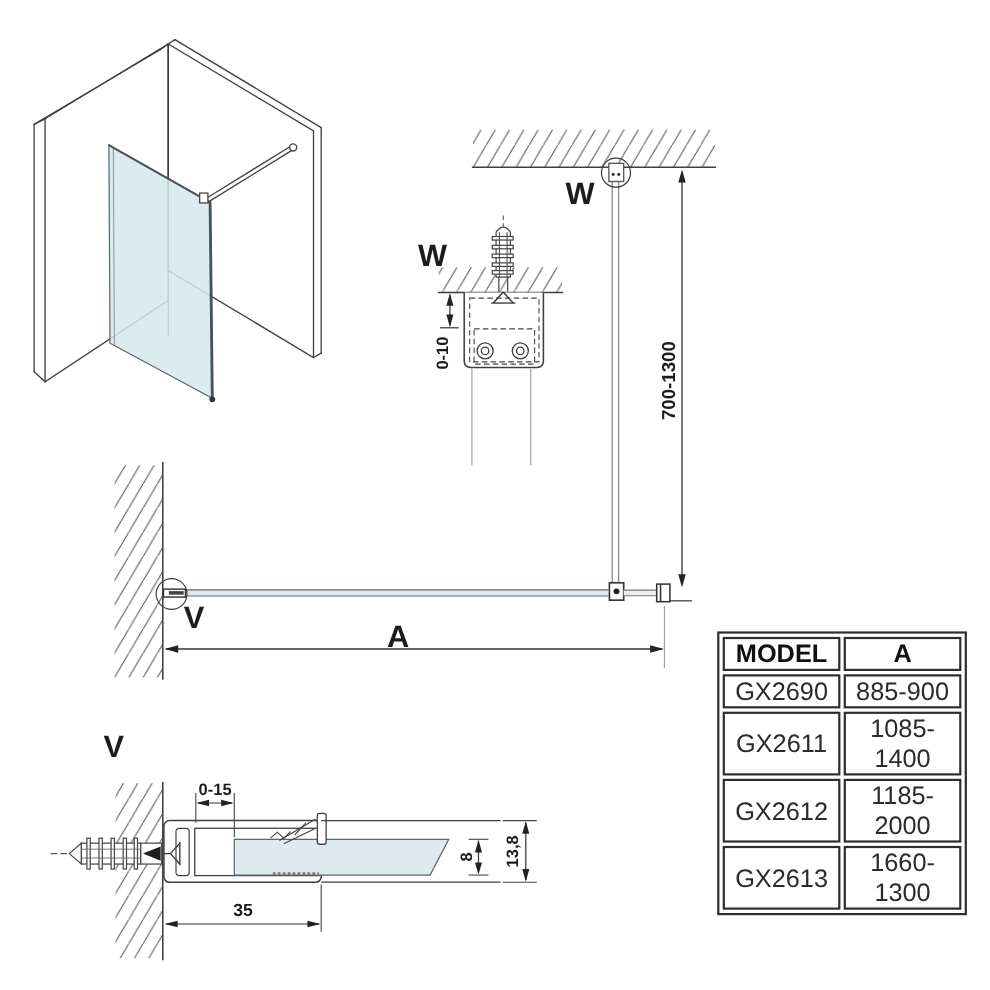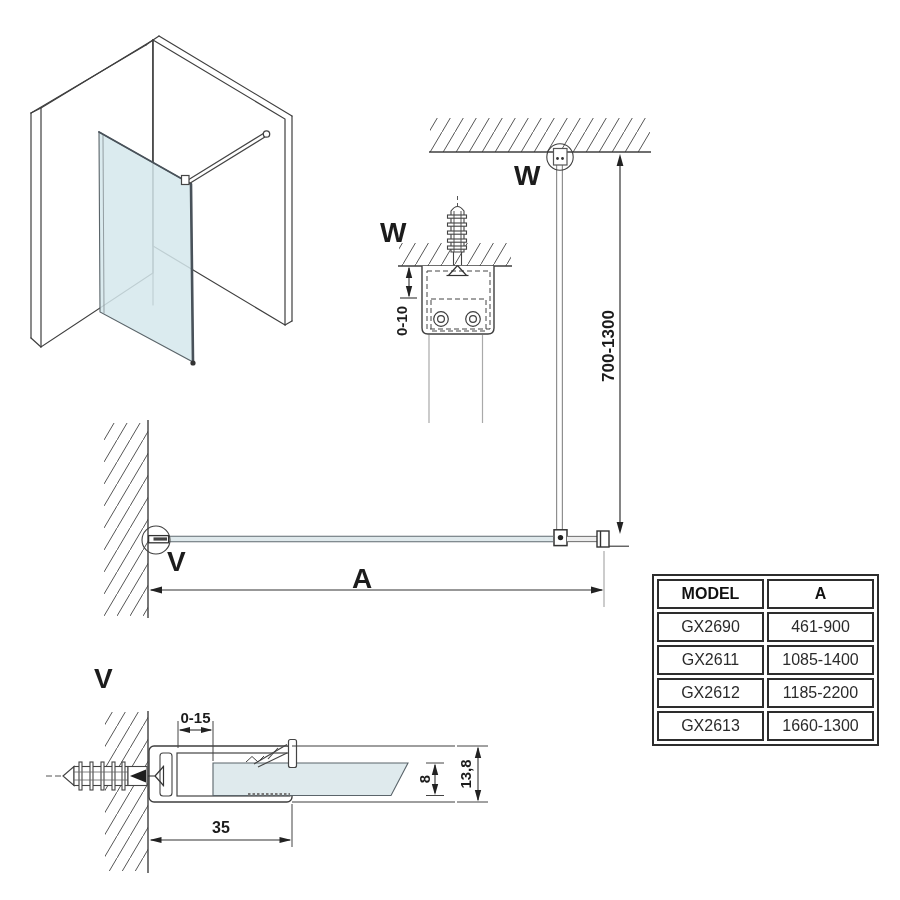--- a/index.html
+++ b/index.html
@@ -9,21 +9,21 @@
   svg text{font-family:"Liberation Sans",sans-serif;fill:#1c1c1c;}
   .big-label{font-size:28px;font-weight:700;}
   .dim-label{font-size:15px;font-weight:700;}
   .dim-label-lg{font-size:17px;font-weight:700;}
   .dim-label-md{font-size:16px;font-weight:700;}
 
   table.model-table{position:absolute;left:652px;top:574px;border-collapse:separate;
         border-spacing:3px;border:2px solid #2d2d2d;background:#fff;table-layout:fixed;}
   table.model-table th,table.model-table td{
         border:2px solid #2d2d2d;width:99px;height:26px;text-align:center;
-        vertical-align:middle;font-size:16px;color:#2b2b2b;padding:0 2px;}
+        vertical-align:middle;font-size:23px;color:#2b2b2b;padding:0 2px;}
   table.model-table th{font-weight:700;color:#111;}
   table.model-table td{font-weight:400;}
 </style>
 </head>
 <body>
 
 <div class="canvas">
 <svg width="900" height="900" viewBox="0 0 900 900">
   <defs>
     <pattern id="hatch" width="13" height="22" patternUnits="userSpaceOnUse">
@@ -266,29 +266,29 @@
 <table class="model-table">
   <thead>
     <tr>
       <th>MODEL</th>
       <th>A</th>
     </tr>
   </thead>
   <tbody>
     <tr>
       <td>GX2690</td>
-      <td>461-900</td>
+      <td>885-900</td>
     </tr>
     <tr>
       <td>GX2611</td>
       <td>1085-1400</td>
     </tr>
     <tr>
       <td>GX2612</td>
-      <td>1185-2200</td>
+      <td>1185-2000</td>
     </tr>
     <tr>
       <td>GX2613</td>
       <td>1660-1300</td>
     </tr>
   </tbody>
 </table>
 </div>
 
 </body></html>

